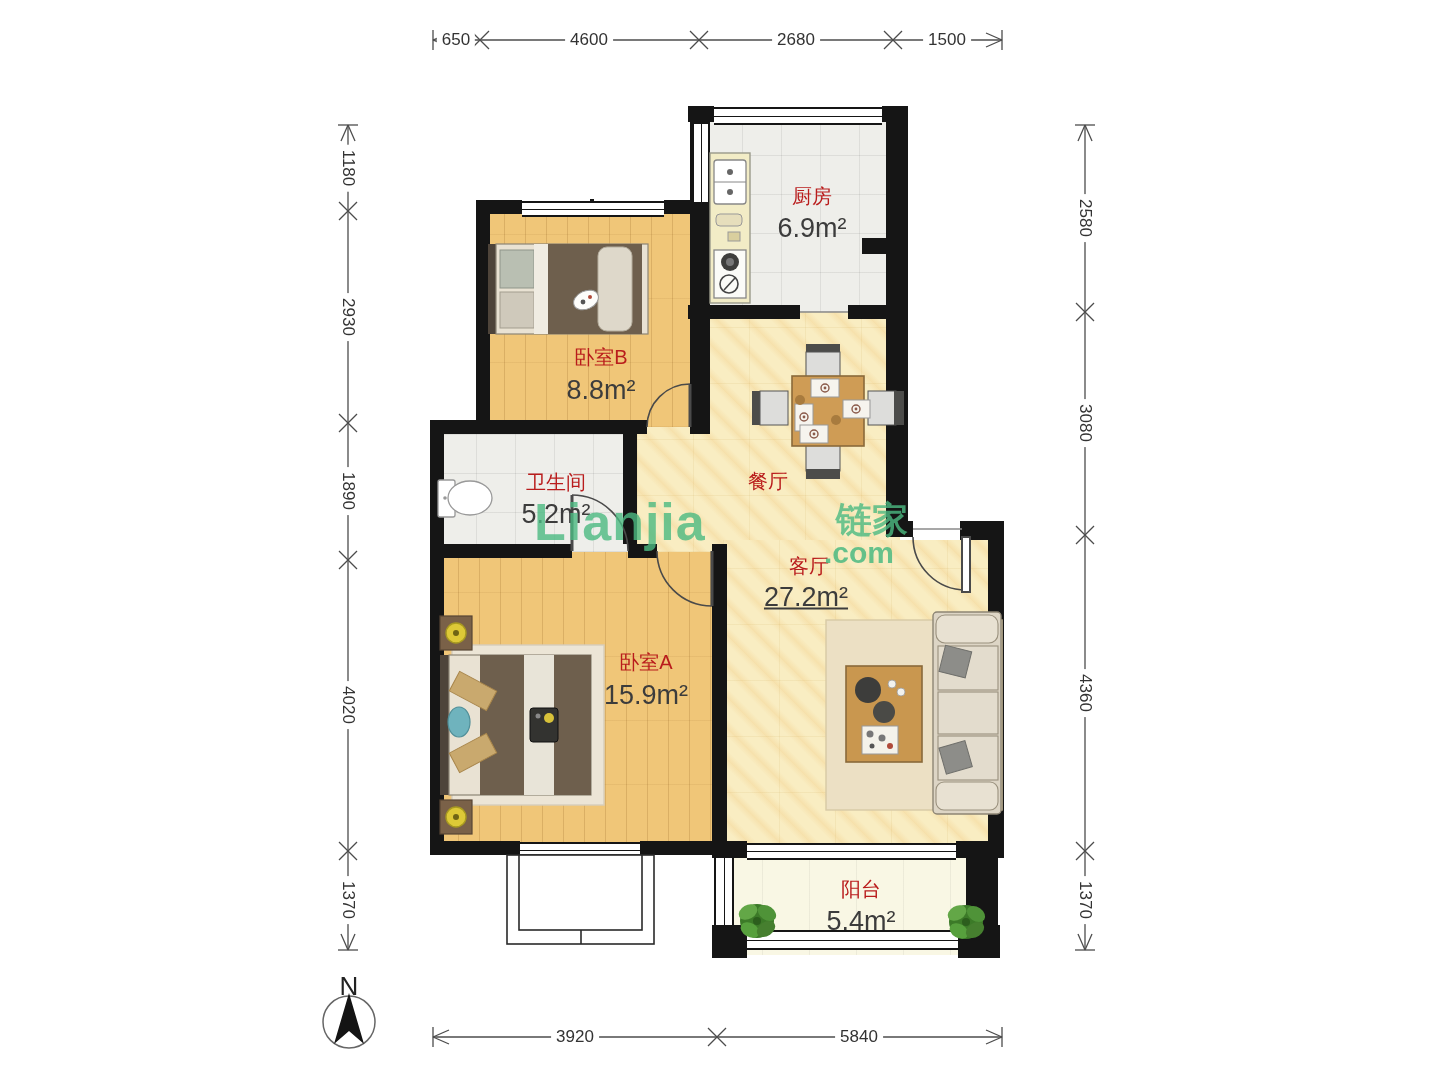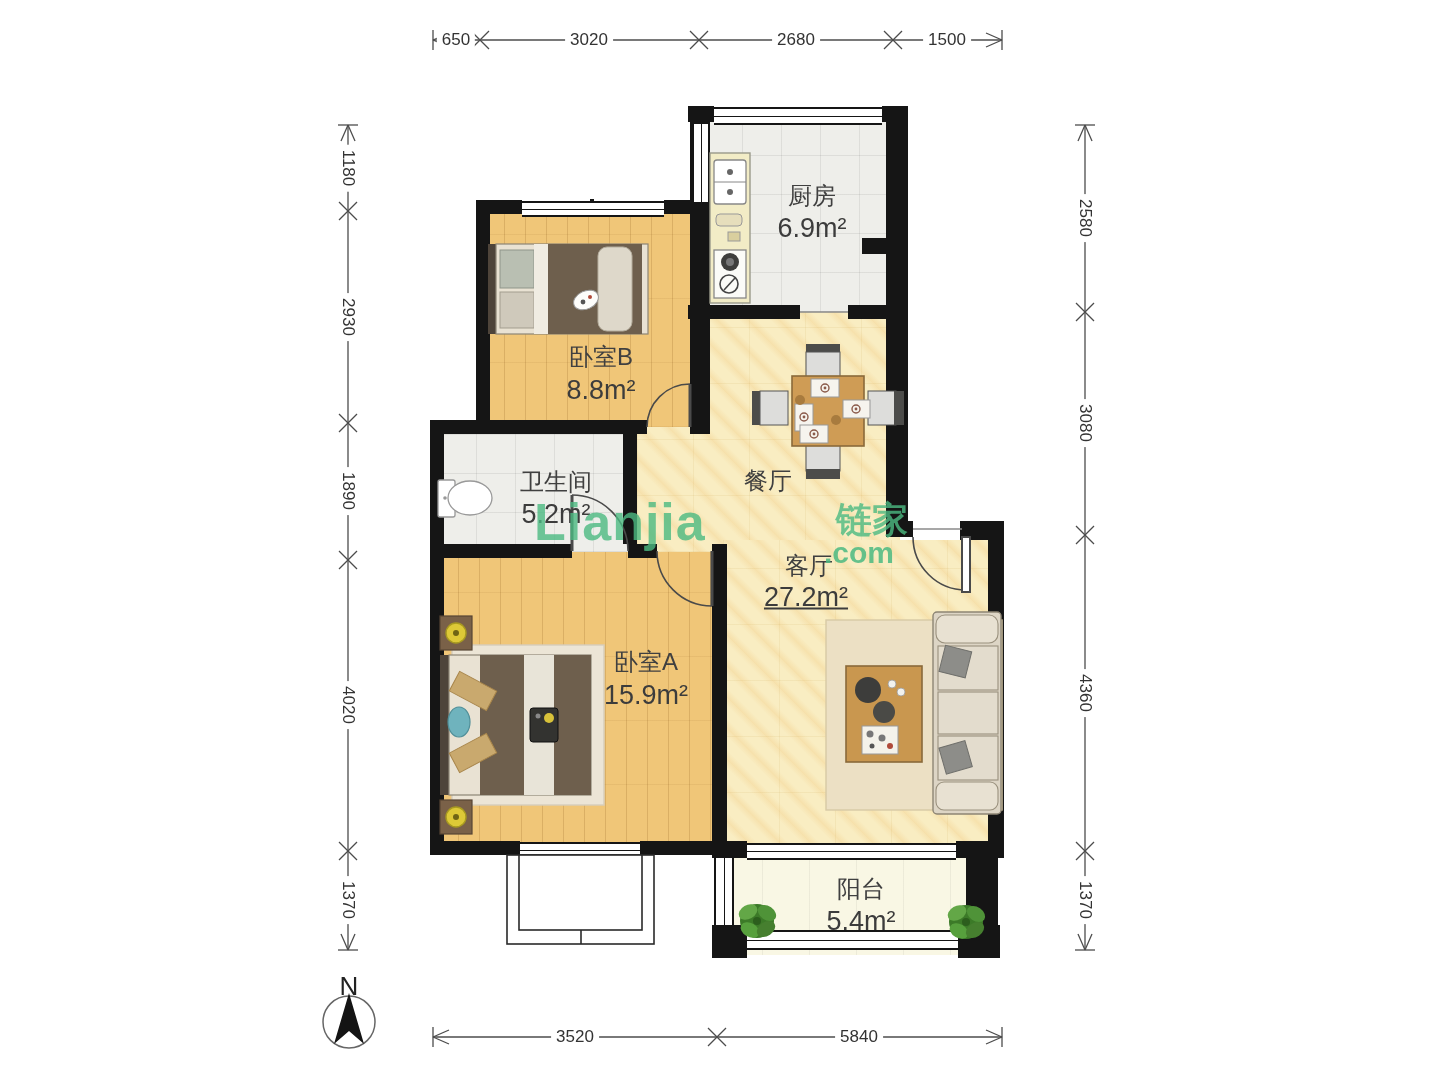--- a/index.html
+++ b/index.html
@@ -20,21 +20,21 @@
   .floor-balcony{background-color:#f9f7e4;
     background-image:repeating-linear-gradient(90deg, rgba(0,0,0,0.05) 0px, rgba(0,0,0,0.05) 1px, transparent 1px, transparent 47px);}
   
   .wall{position:absolute;background:#151515;}
   
   .win-h{position:absolute;background:#fff;border-top:2px solid #151515;border-bottom:2px solid #151515;}
   .win-h::before{content:"";position:absolute;left:0;right:0;top:50%;height:1px;margin-top:-0.5px;background:#151515;}
   .win-v{position:absolute;background:#fff;border-left:2px solid #151515;border-right:2px solid #151515;}
   .win-v::before{content:"";position:absolute;top:0;bottom:0;left:50%;width:1px;margin-left:-0.5px;background:#151515;}
   
-  .room-name{position:absolute;transform:translate(-50%,-50%);color:#404040;font-size:24px;white-space:nowrap;z-index:40;}
+  .room-name{position:absolute;transform:translate(-50%,-50%);color:#b91c1c;font-size:20px;white-space:nowrap;z-index:40;}
   .room-area{position:absolute;transform:translate(-50%,-50%);color:#3c3c3c;font-size:27px;white-space:nowrap;z-index:40;}
   .dim{position:absolute;transform:translate(-50%,-50%);color:#333;font-size:17px;background:#fff;padding:0 5px;white-space:nowrap;z-index:30;}
   .dim.rot{transform:translate(-50%,-50%) rotate(90deg);}
   
   .wm{position:absolute;z-index:50;font-weight:bold;color:#4cba82;pointer-events:none;}
   .wm-main{left:534px;top:492px;font-size:52px;letter-spacing:1px;opacity:0.80;}
   .wm-cn{left:836px;top:496px;font-size:36px;opacity:0.80;}
   .wm-com{left:824px;top:536px;font-size:30px;opacity:0.85;}
   .compass-n{position:absolute;transform:translate(-50%,-50%);font-size:26px;color:#222;z-index:40;}
   svg{position:absolute;left:0;top:0;z-index:20;pointer-events:none;}
@@ -309,30 +309,30 @@
   <div class="room-area" style="left:556px;top:514px;">5.2m²</div>
   <div class="room-name" style="left:768px;top:481px;">餐厅</div>
   <div class="room-name" style="left:809px;top:566px;text-align:center;">客厅</div>
   <div class="room-area" style="left:806px;top:597px;text-decoration:underline;">27.2m²</div>
   <div class="room-name" style="left:646px;top:662px;">卧室A</div>
   <div class="room-area" style="left:646px;top:695px;">15.9m²</div>
   <div class="room-name" style="left:861px;top:889px;">阳台</div>
   <div class="room-area" style="left:861px;top:921px;">5.4m²</div>
 
   <div class="dim" style="left:456px;top:40px;">650</div>
-  <div class="dim" style="left:589px;top:40px;">3020</div>
+  <div class="dim" style="left:589px;top:40px;">4600</div>
   <div class="dim" style="left:796px;top:40px;text-align:center;">2680</div>
   <div class="dim" style="left:947px;top:40px;">1500</div>
   <div class="dim rot" style="left:348px;top:168px;">1180</div>
   <div class="dim rot" style="left:348px;top:317px;">2930</div>
   <div class="dim rot" style="left:348px;top:491px;">1890</div>
   <div class="dim rot" style="left:348px;top:705px;">4020</div>
   <div class="dim rot" style="left:348px;top:900px;">1370</div>
   <div class="dim rot" style="left:1085px;top:218px;">2580</div>
   <div class="dim rot" style="left:1085px;top:423px;">3080</div>
   <div class="dim rot" style="left:1085px;top:693px;">4360</div>
   <div class="dim rot" style="left:1085px;top:900px;">1370</div>
-  <div class="dim" style="left:575px;top:1037px;">3520</div>
+  <div class="dim" style="left:575px;top:1037px;">3920</div>
   <div class="dim" style="left:859px;top:1037px;">5840</div>
 
   <div class="compass-n" style="left:349px;top:986px;">N</div>
 
 </div>
 
 </body></html>

